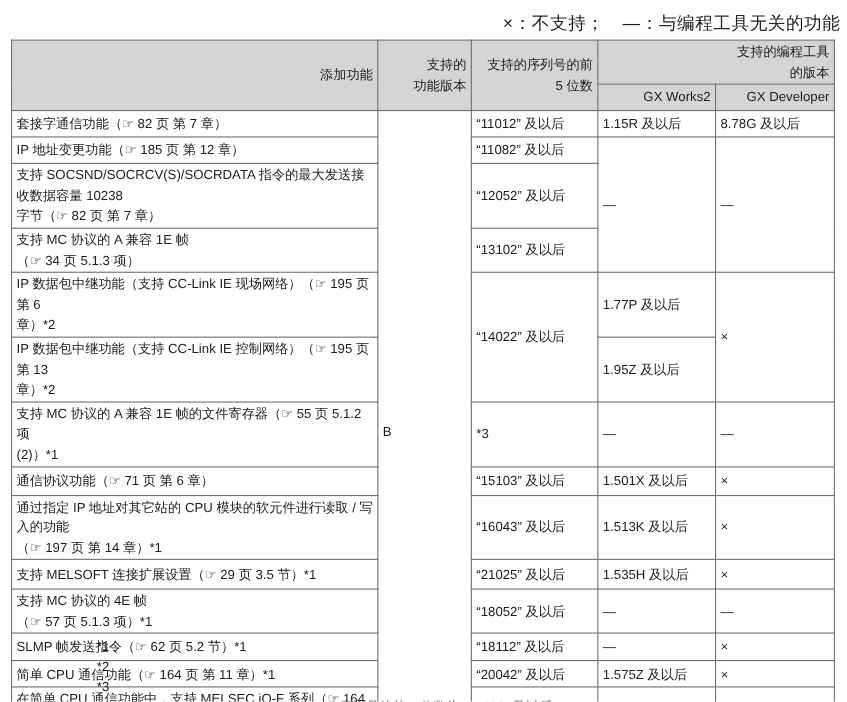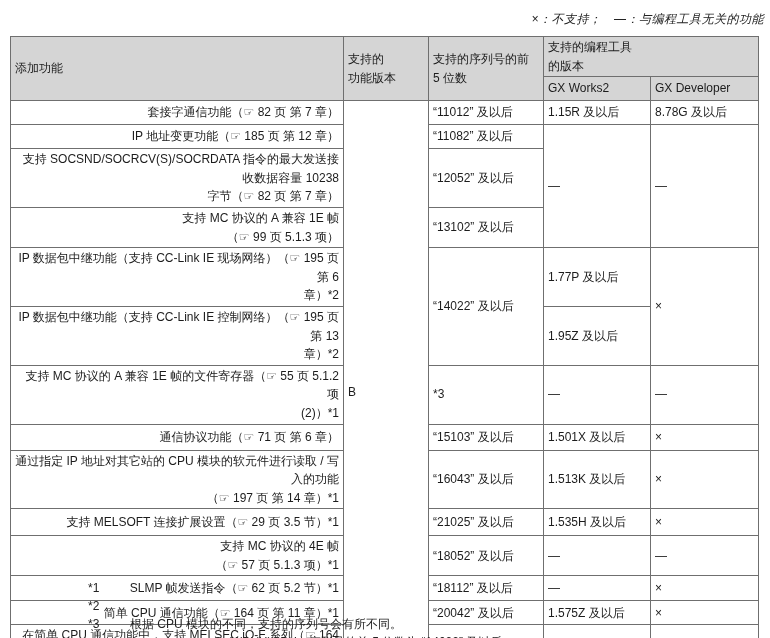--- a/index.html
+++ b/index.html
@@ -7,46 +7,46 @@
     position:relative;
     width:770px;height:638px;
     overflow:hidden;
     background:#ffffff;
     font-family:"Liberation Sans","DejaVu Sans",sans-serif;
     color:#1c1c1c;
     -webkit-font-smoothing:antialiased;
   }
   .legend-note{
     position:absolute;top:11px;right:6px;
-    font-size:12px;color:#222;letter-spacing:0.5px;font-style:italic;
+    font-size:16px;color:#222;letter-spacing:0.5px;
   }
   table.features{
     position:absolute;left:10px;top:36px;
     width:748px;
     border-collapse:collapse;
     table-layout:fixed;
     font-size:12px;
   }
   table.features th, table.features td{
     border:1px solid #6f6f6f;
     padding:1px 4px;
     line-height:1.55;
     vertical-align:middle;
   }
   table.features th{
     background:#d5d5d5;
     font-weight:normal;
-    text-align:left;
+    text-align:right;
     white-space:pre-line;
     color:#1c1c1c;
   }
   table.features{border:1px solid #4a4a4a;}
   th.thick-b{border-bottom:2px solid #4a4a4a;}
   td.fn{
-    text-align:right;
+    text-align:left;
     white-space:pre-line;
     padding-left:6px;
     padding-right:4px;
   }
   td.ctr{white-space:nowrap;}
   .footnotes{
     position:absolute;left:88px;top:579px;
     font-size:12px;line-height:18px;color:#222;
   }
   .fn-line{display:flex;}
@@ -97,21 +97,21 @@
         <td class="ctr" rowspan="3">—</td>
         <td class="ctr" rowspan="3">—</td>
       </tr>
       <tr style="height:37px">
         <td class="fn">支持 SOCSND/SOCRCV(S)/SOCRDATA 指令的最大发送接收数据容量 10238
 字节（☞ 82 页 第 7 章）</td>
         <td class="ctr">“12052” 及以后</td>
       </tr>
       <tr style="height:40px">
         <td class="fn">支持 MC 协议的 A 兼容 1E 帧
-（☞ 99 页 5.1.3 项）</td>
+（☞ 34 页 5.1.3 项）</td>
         <td class="ctr">“13102” 及以后</td>
       </tr>
       <tr style="height:44px">
         <td class="fn">IP 数据包中继功能（支持 CC-Link IE 现场网络）（☞ 195 页 第 6
 章）*2</td>
         <td class="ctr" rowspan="2">“14022” 及以后</td>
         <td class="ctr">1.77P 及以后</td>
         <td class="ctr" rowspan="2">×</td>
       </tr>
       <tr style="height:44px">
@@ -176,18 +176,17 @@
 
   <div class="footnotes">
     <div class="fn-line">
       <span class="fn-marker">*1</span>
     </div>
     <div class="fn-line">
       <span class="fn-marker">*2</span>
     </div>
     <div class="fn-line">
       <span class="fn-marker">*3</span>
-      <span>根据 CPU 模块的不同，支持的序列号会有所不同。</span>
     </div>
     <div class="fn-sub">• QnU(D)(H)CPU：序列号的前 5 位数为 “14022” 及以后</div>
   </div>
 
 </div>
 
 </body></html>

